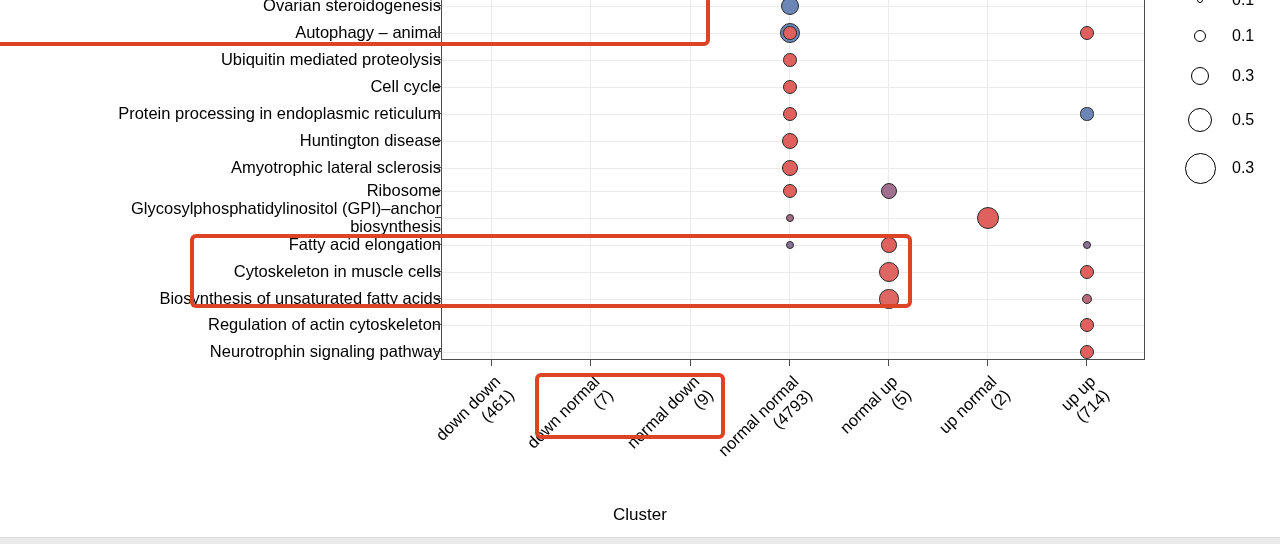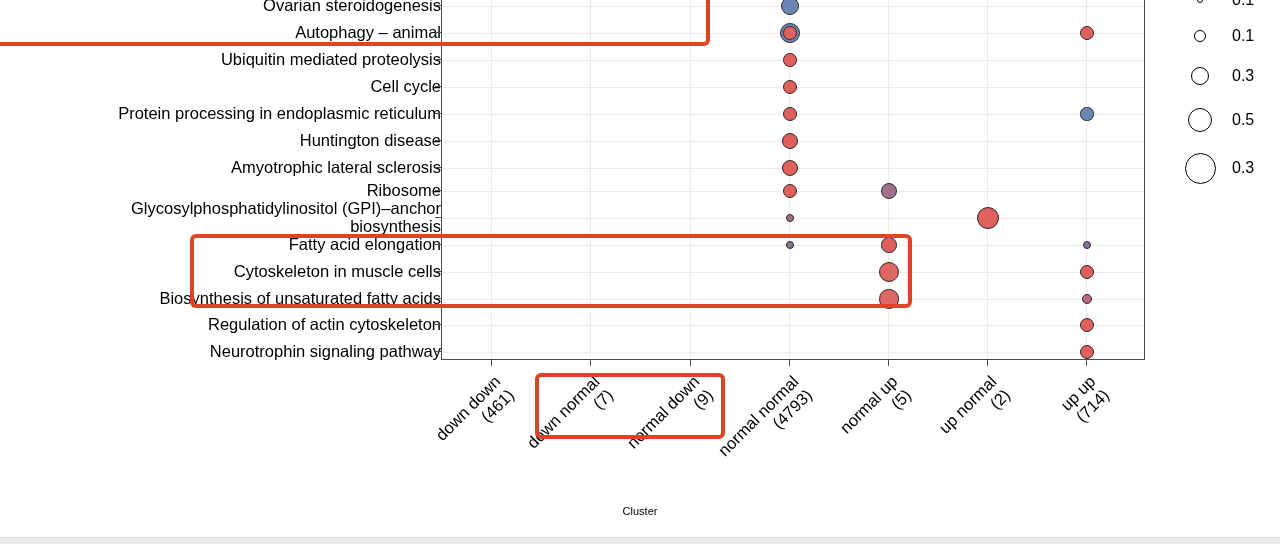--- a/index.html
+++ b/index.html
@@ -64,21 +64,21 @@
     transform-origin:right top;
     transform:rotate(-45deg);
     text-align:right;
     line-height:19px;
   }
   .xtitle{
     position:absolute;
     left:0;right:0;
     top:505px;
     text-align:center;
-    font-size:11px;
+    font-size:17px;
     color:#000;
   }
   #xaxis{position:absolute;left:0;top:0;width:1280px;height:544px;pointer-events:none;}
   #xaxis .xlab{pointer-events:auto;}
 
   
   .dot{
     position:absolute;
     border-radius:50%;
     border:1.4px solid #2b2b2b;

